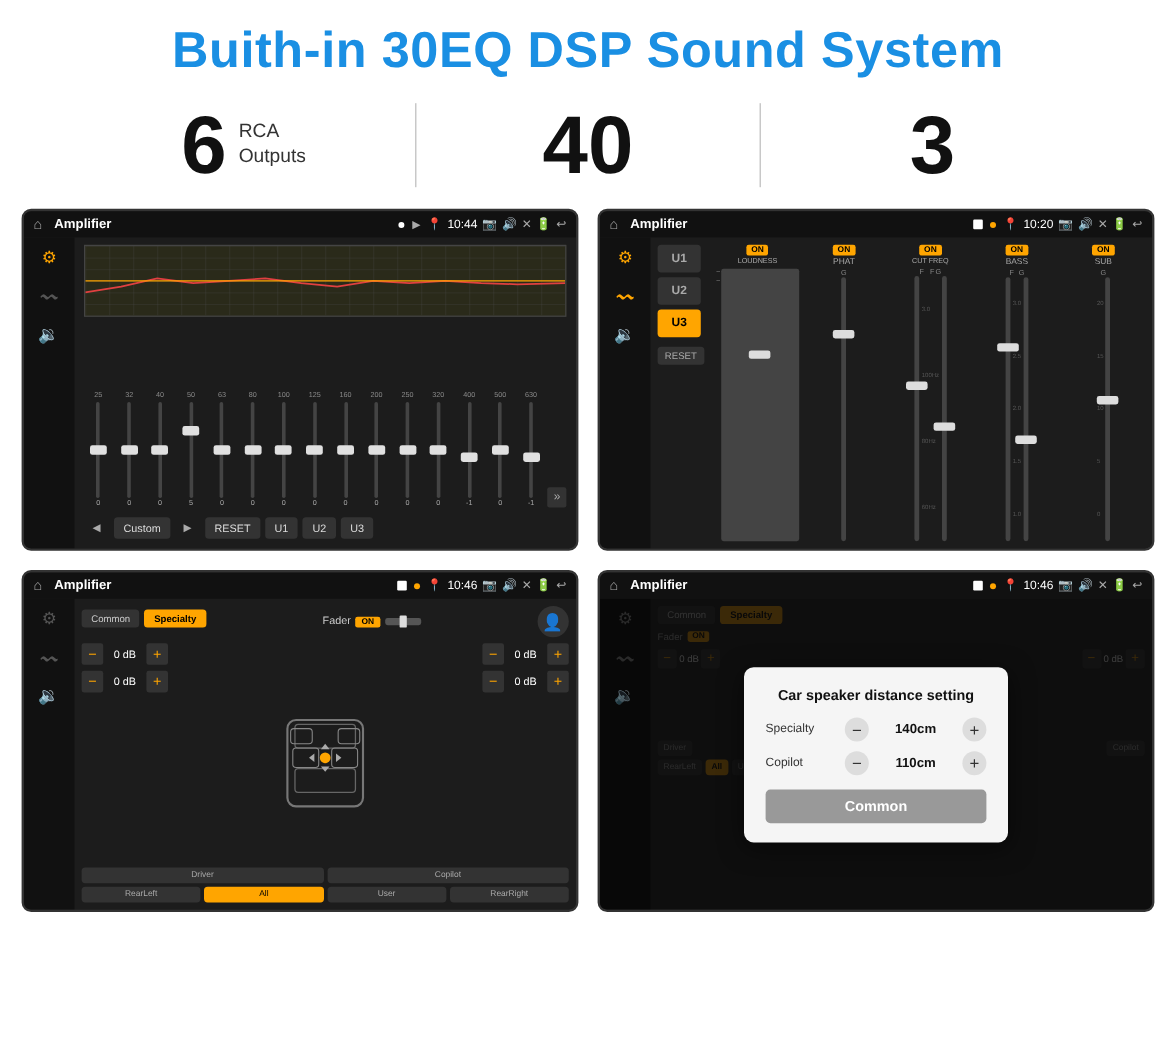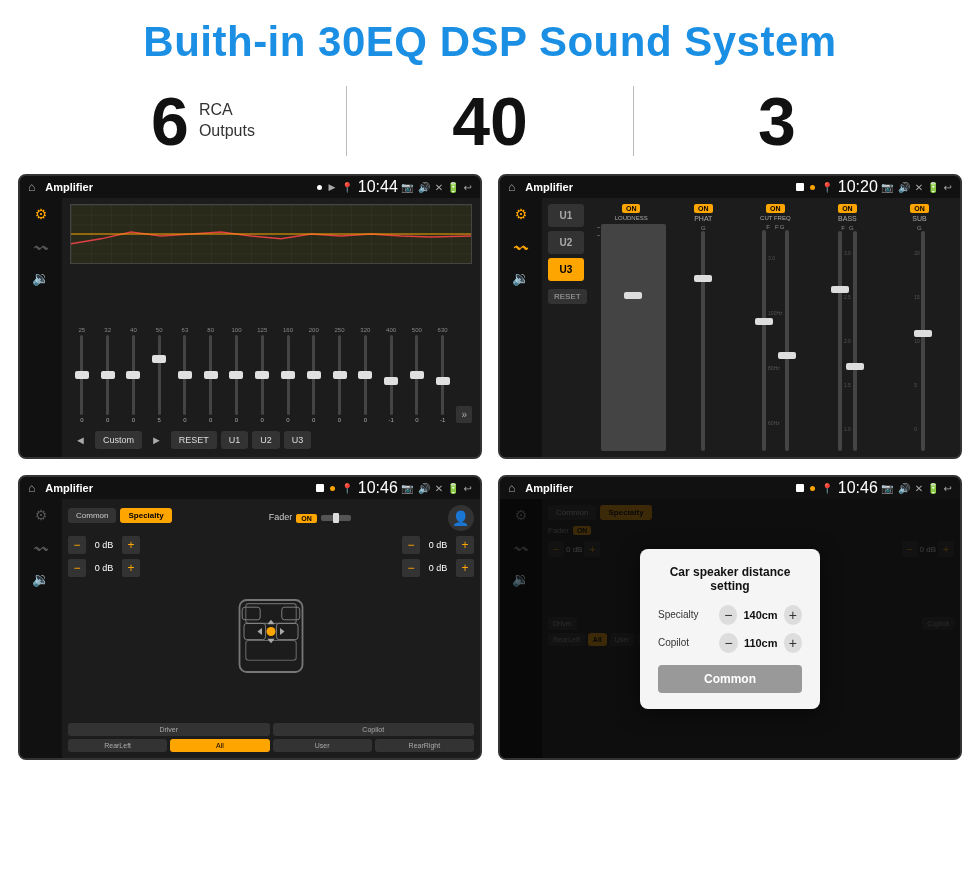--- a/index.html
+++ b/index.html
@@ -77,21 +77,21 @@
       background: #111;
       display: flex;
       align-items: center;
       padding: 3px 8px;
       height: 22px;
       gap: 6px;
     }
     .status-home { color: #aaa; font-size: 12px; }
     .status-title { color: #fff; font-size: 11px; font-weight: bold; flex: 1; margin-left: 4px; }
     .status-icons { color: #aaa; font-size: 10px; display: flex; gap: 4px; align-items: center; }
-    .status-time { color: #fff; font-size: 16px; }
+    .status-time { color: #fff; font-size: 10px; }
     .status-dot { width: 5px; height: 5px; border-radius: 50%; background: #ffa500; display: inline-block; }
     .status-dot-white { width: 5px; height: 5px; border-radius: 50%; background: #fff; display: inline-block; }
 
     
     .screen-body {
       display: flex;
       height: calc(100% - 22px);
       background: #1c1c1c;
     }
 
@@ -308,21 +308,21 @@
       background: rgba(0,0,0,0.5);
       display: flex;
       align-items: center;
       justify-content: center;
       z-index: 10;
     }
     .dialog-box {
       background: #f5f5f5;
       border-radius: 8px;
       padding: 16px 18px;
-      width: 180px;
+      width: 220px;
       box-shadow: 0 4px 20px rgba(0,0,0,0.5);
     }
     .dialog-title {
       color: #111;
       font-size: 12px;
       font-weight: bold;
       text-align: center;
       margin-bottom: 12px;
     }
     .dialog-row {

